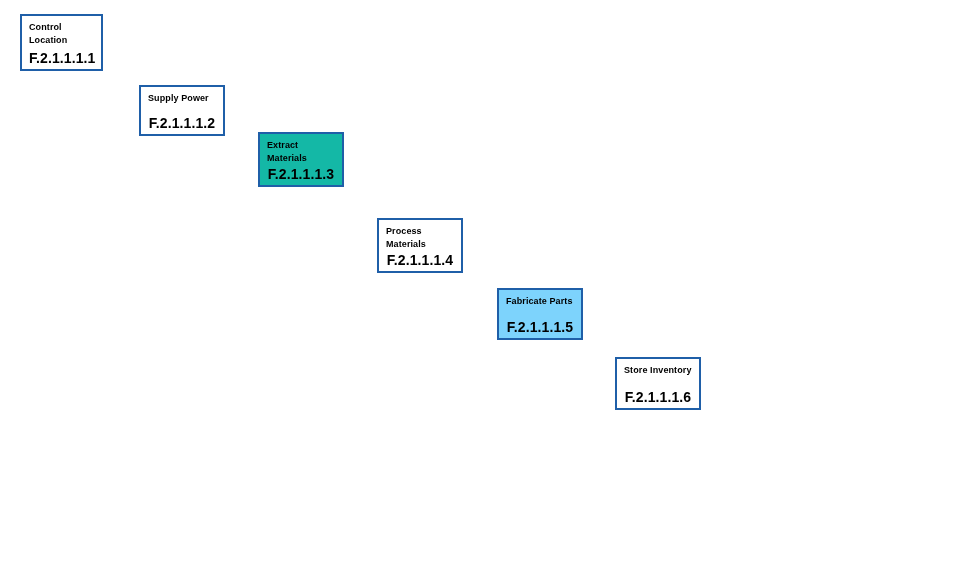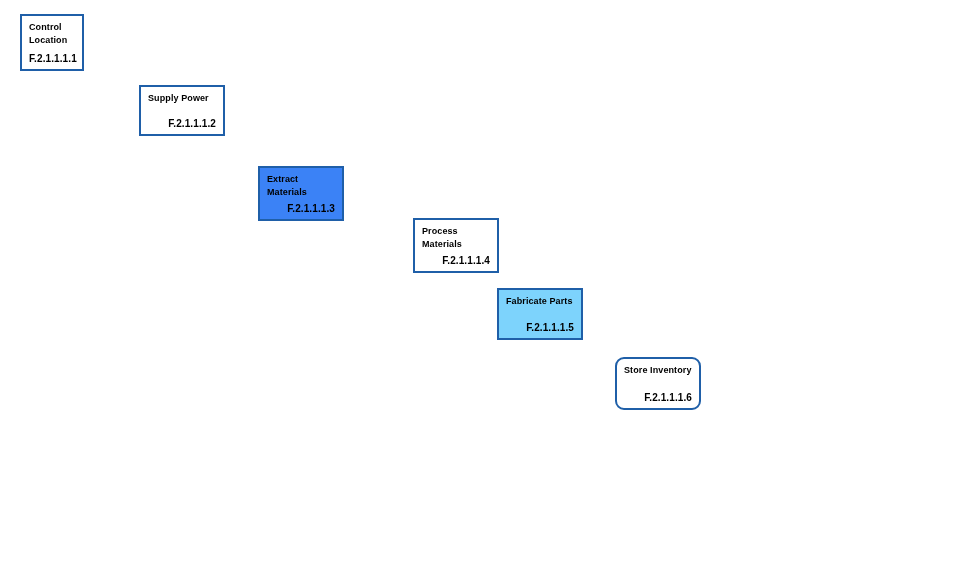--- a/index.html
+++ b/index.html
@@ -32,54 +32,54 @@
     font-size: 9px;
     font-weight: bold;
     color: #000000;
     line-height: 13px;
     letter-spacing: 0.1px;
     white-space: pre-line;
     text-align: left;
   }
   .func-code {
     margin-top: auto;
-    font-size: 10px;
+    font-size: 14px;
     font-weight: bold;
     color: #000000;
     line-height: 11px;
     letter-spacing: 0.1px;
-    text-align: right;
+    text-align: center;
     padding-right: 1px;
     padding-bottom: 1px;
   }
 </style>
 </head>
 <body>
 
 <div id="diagram-canvas" style="width: 960px; height: 567px; background: rgb(255, 255, 255);">
-    <div class="func-box" style="left: 20px; top: 14px; width: 64px; height: 57px; border-color: rgb(31, 95, 168); border-width: 2px; background: rgb(255, 255, 255);">
+    <div class="func-box" style="left: 20px; top: 14px; width: 83px; height: 57px; border-color: rgb(31, 95, 168); border-width: 2px; background: rgb(255, 255, 255);">
       <div class="func-title">Control
 Location</div>
       <div class="func-code">F.2.1.1.1.1</div>
     </div>
     <div class="func-box" style="left: 139px; top: 85px; width: 86px; height: 51px; border-color: rgb(31, 95, 168); border-width: 2px; background: rgb(255, 255, 255);">
       <div class="func-title">Supply Power</div>
       <div class="func-code">F.2.1.1.1.2</div>
     </div>
-    <div class="func-box" style="left: 258px; top: 166px; width: 86px; height: 55px; border-color: rgb(31, 95, 168); border-width: 2px; background: #3b82f6;">
+    <div class="func-box" style="left: 258px; top: 132px; width: 86px; height: 55px; border-color: rgb(31, 95, 168); border-width: 2px; background: #14b8a6;">
       <div class="func-title">Extract
 Materials</div>
       <div class="func-code">F.2.1.1.1.3</div>
     </div>
-    <div class="func-box" style="left: 377px; top: 218px; width: 86px; height: 55px; border-color: rgb(31, 95, 168); border-width: 2px; background: rgb(255, 255, 255); margin-left: 36px;">
+    <div class="func-box" style="left: 377px; top: 218px; width: 86px; height: 55px; border-color: rgb(31, 95, 168); border-width: 2px; background: rgb(255, 255, 255);">
       <div class="func-title">Process
 Materials</div>
       <div class="func-code">F.2.1.1.1.4</div>
     </div>
     <div class="func-box" style="left: 497px; top: 288px; width: 86px; height: 52px; border-color: rgb(31, 95, 168); border-width: 2px; background: #7dd3fc;">
       <div class="func-title">Fabricate Parts</div>
       <div class="func-code">F.2.1.1.1.5</div>
     </div>
-    <div class="func-box" style="left: 615px; top: 357px; width: 86px; height: 53px; border-color: rgb(31, 95, 168); border-width: 2px; background: rgb(255, 255, 255); border-radius: 9px;">
+    <div class="func-box" style="left: 615px; top: 357px; width: 86px; height: 53px; border-color: rgb(31, 95, 168); border-width: 2px; background: rgb(255, 255, 255);">
       <div class="func-title">Store Inventory</div>
       <div class="func-code">F.2.1.1.1.6</div>
     </div>
   </div>
 
 </body></html>

